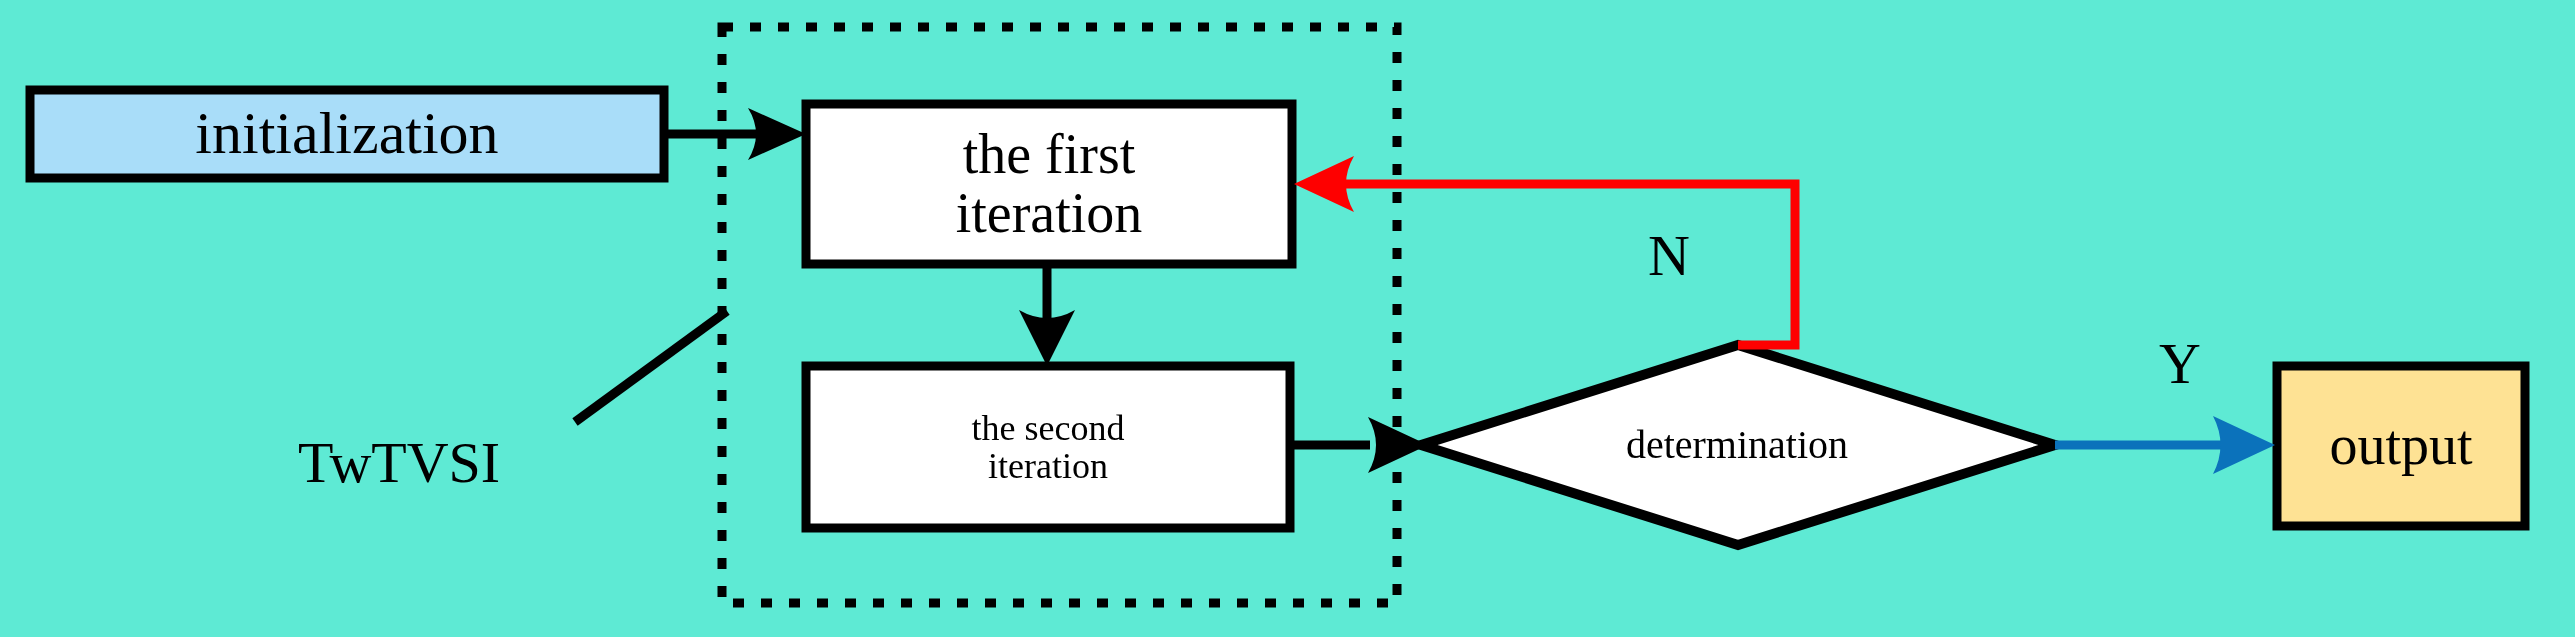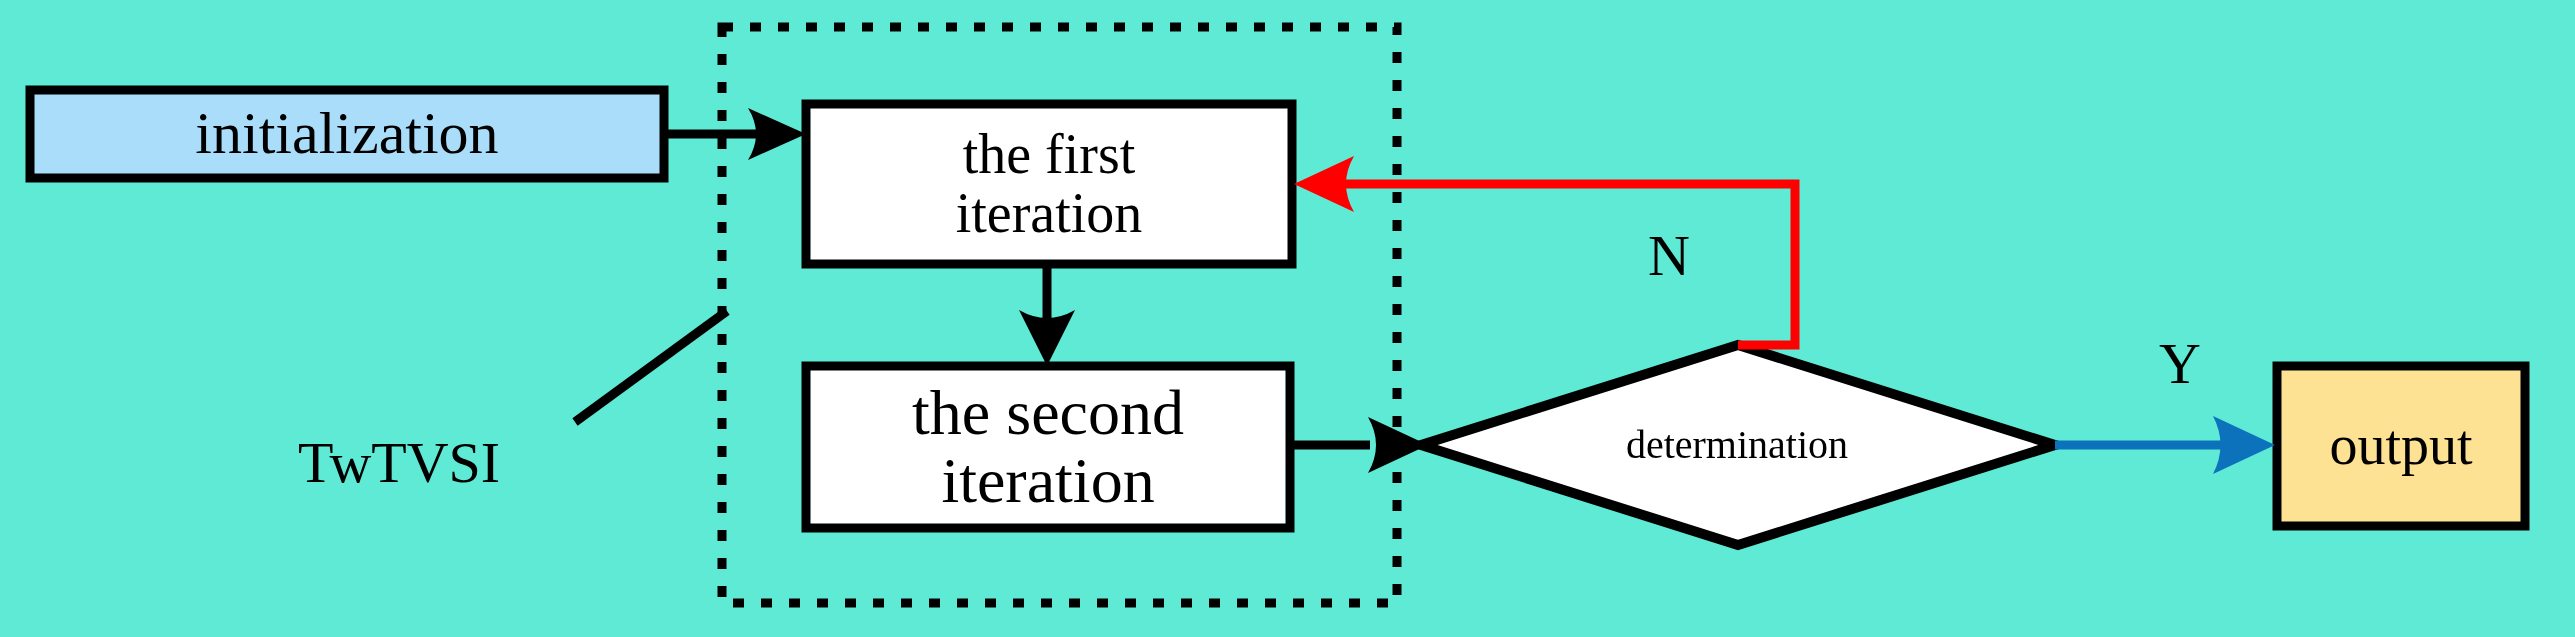--- a/index.html
+++ b/index.html
@@ -35,21 +35,21 @@
     pointer-events: none;
   }
   .free-label {
     position: absolute;
     color: #000000;
     font-family: "Liberation Serif", "DejaVu Serif", serif;
     white-space: nowrap;
   }
   #label-initialization { left: 30px;  top: 90px;  width: 634px; height: 88px;  font-size: 60px; }
   #label-first          { left: 806px; top: 104px; width: 486px; height: 160px; font-size: 56px; }
-  #label-second         { left: 806px; top: 366px; width: 484px; height: 162px; font-size: 64px; }
+  #label-second         { left: 806px; top: 366px; width: 484px; height: 162px; font-size: 36px; }
   #label-determination  { left: 1437px;top: 400px; width: 600px; height: 90px;  font-size: 40px; }
   #label-output         { left: 2277px;top: 366px; width: 248px; height: 160px; font-size: 56px; }
   #label-twtvsi         { left: 298px; top: 429px; font-size: 58px; }
   #label-n              { left: 1648px;top: 222px; font-size: 58px; }
   #label-y              { left: 2159px;top: 330px; font-size: 58px; }
 </style>
 </head>
 <body>
 
 <div id="canvas">

